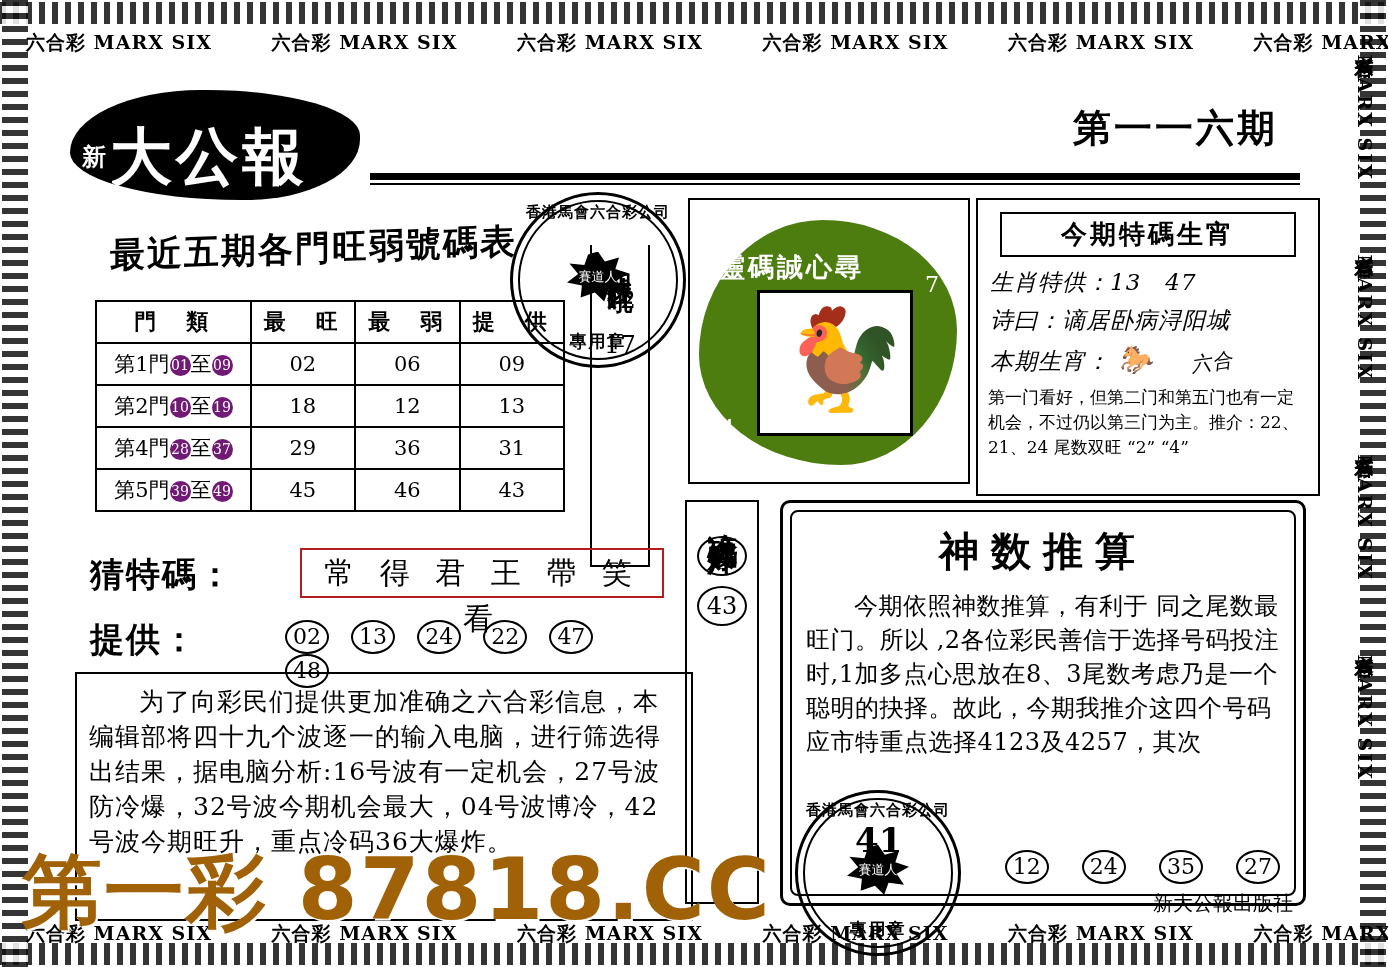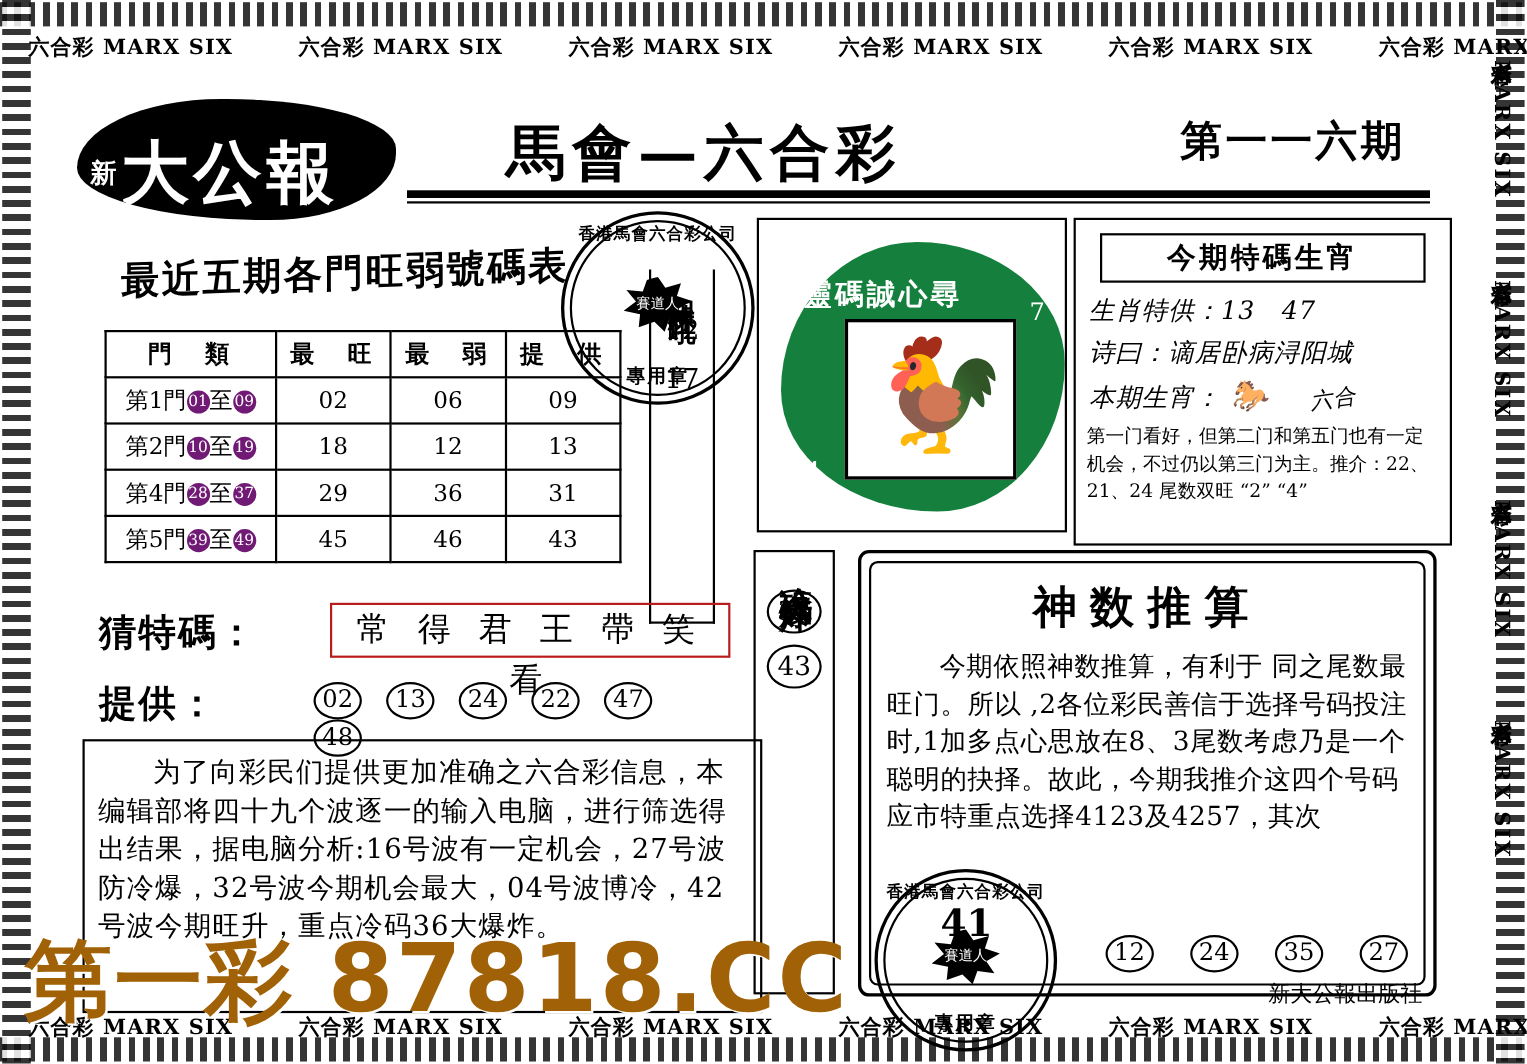--- a/index.html
+++ b/index.html
@@ -83,21 +83,21 @@
   .para p{margin:0;font-size:25px;line-height:35px;text-indent:2em;letter-spacing:1px;}
 
   
   .cold{position:absolute;left:685px;top:500px;width:70px;height:400px;border:2px solid #000;}
   .cold .v{writing-mode:vertical-rl;font-size:30px;font-weight:bold;letter-spacing:4px;margin:8px auto 0;display:block;text-align:center;}
   .cold .cnum{width:46px;height:36px;line-height:36px;margin:10px auto;border:2px solid #000;border-radius:50%;
                text-align:center;font-size:24px;}
 
   
   .rooster{position:absolute;left:688px;top:198px;width:278px;height:282px;border:2px solid #000;}
-  .cloud{position:absolute;left:20px;top:20px;width:258px;height:245px;background:#15803d;
+  .cloud{position:absolute;left:9px;top:20px;width:258px;height:245px;background:#4d7c0f;
          border-radius:48% 52% 45% 55% / 55% 45% 55% 45%;}
   .cloud-title{position:absolute;left:20px;top:30px;color:#fff;font-size:26px;font-weight:bold;letter-spacing:3px;}
   .cloud-inner{position:absolute;left:58px;top:70px;width:150px;height:140px;background:#fff;border:3px solid #000;}
   .roost{position:absolute;left:22px;top:12px;font-size:100px;line-height:110px;}
   .n7{position:absolute;right:18px;top:52px;color:#fff;font-size:22px;}
   .n4{position:absolute;left:22px;top:196px;color:#fff;font-size:22px;}
 
   
   .zodiac{position:absolute;left:976px;top:198px;width:320px;height:282px;border:2px solid #000;padding:6px 10px;}
   .z-head{border:2px solid #000;text-align:center;font-size:26px;font-weight:bold;letter-spacing:3px;padding:3px 0;margin:6px 12px 10px;}
@@ -166,21 +166,20 @@
     <span class="sv" style="top:40px">六合彩 MARX SIX</span>
     <span class="sv" style="top:240px">六合彩 MARX SIX</span>
     <span class="sv" style="top:440px">六合彩 MARX SIX</span>
     <span class="sv" style="top:640px">六合彩 MARX SIX</span>
   </div>
 
   <div class="masthead">
     <div class="logo-blob"></div>
     <div class="logo-xin">新</div>
     <div class="logo-main">大公報</div>
-    <div class="mast-title">馬會—六合彩</div>
     <div class="mast-rule"></div>
     <div class="mast-rule2"></div>
     <div class="issue">第一一六期</div>
   </div>
 
   <div class="left-head">最近五期各門旺弱號碼表</div>
 
   <table class="gate">
     <tbody>
         <tr>

